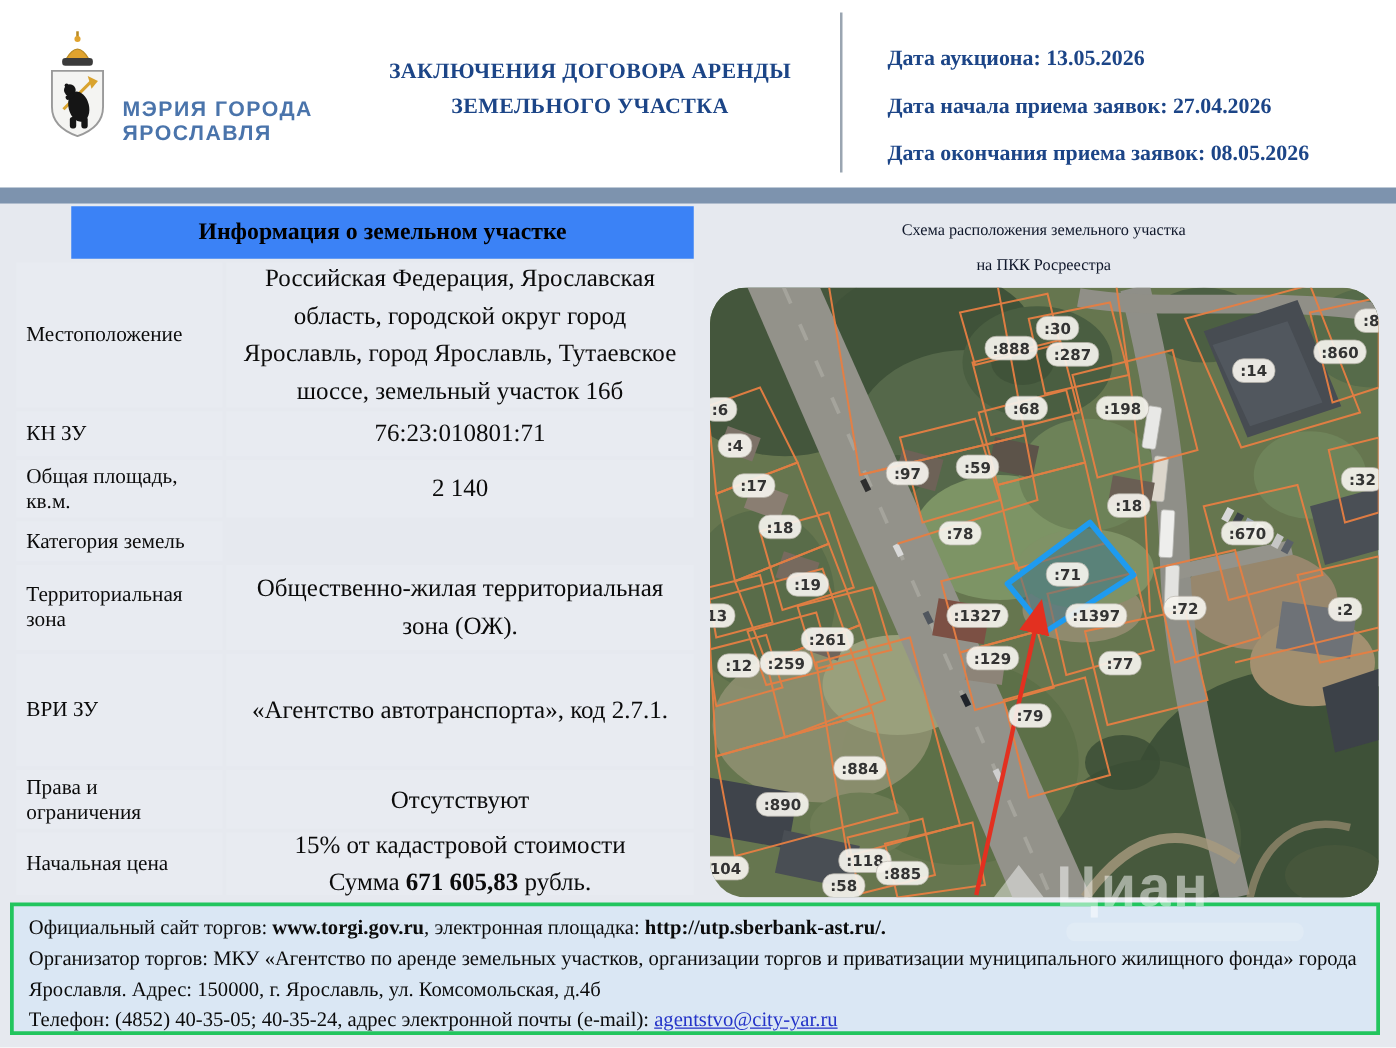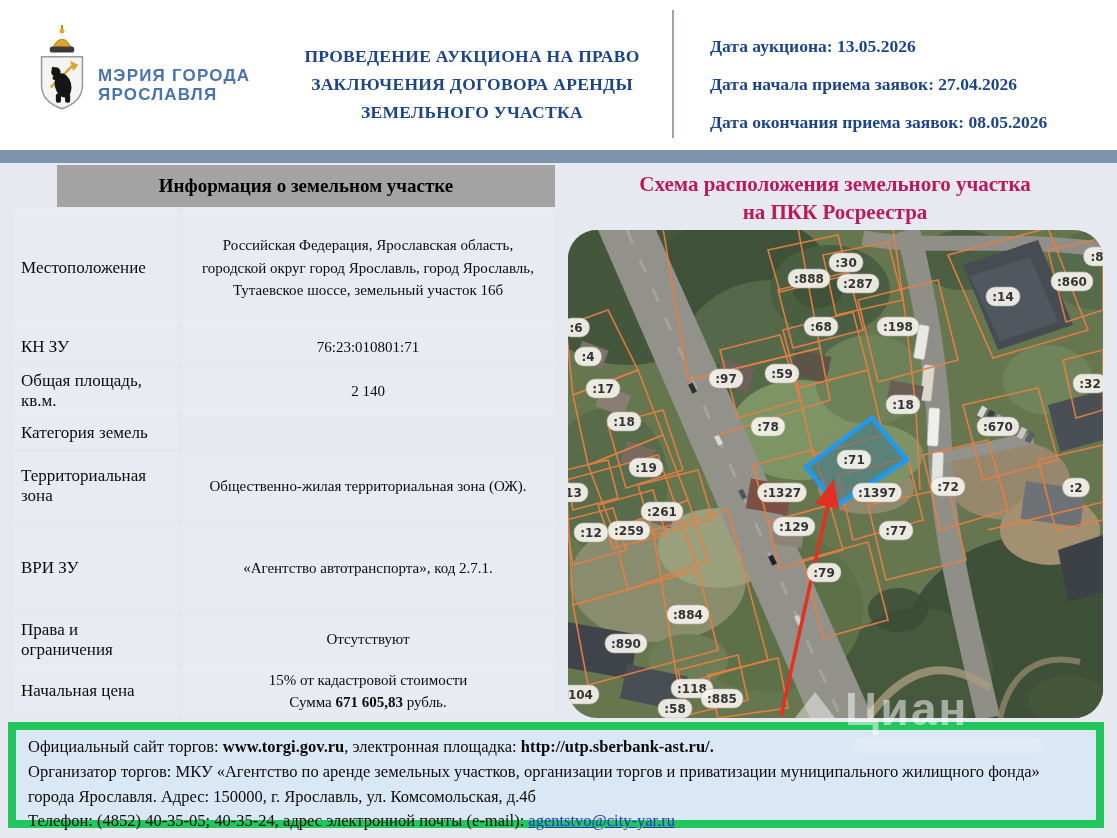--- a/index.html
+++ b/index.html
@@ -1,65 +1,65 @@
 <!DOCTYPE html>
 <html><head>
 <meta charset="utf-8">
 <style>
   html,body{margin:0;padding:0;}
   body{width:1117px;height:838px;background:#fff;font-family:"Liberation Serif",serif;}
   #page{position:relative;width:1117px;height:838px;overflow:hidden;background:#fff;}
 
   
   .header{position:absolute;left:0;top:0;width:1117px;height:150px;background:#fff;}
-  .logo{position:absolute;left:36px;top:24px;display:flex;align-items:center;}
+  .logo{position:absolute;left:36px;top:24px;display:flex;align-items:flex-end;}
   .logo-text{margin-left:10px;margin-top:30px;font-family:"Liberation Sans",sans-serif;
     font-weight:700;font-size:17px;line-height:19px;letter-spacing:1.2px;color:#4a74ab;}
   .main-title{position:absolute;left:272px;top:42px;width:400px;text-align:center;
     color:#1c4587;font-weight:700;font-size:17.5px;line-height:28px;letter-spacing:.3px;}
   .hdr-divider{position:absolute;left:672px;top:10px;width:2px;height:128px;background:#9aa5b1;}
   .dates{position:absolute;left:710px;top:36px;color:#1c4587;font-weight:700;font-size:17.5px;}
   .dates div{margin-bottom:17px;}
 
   
   .band{position:absolute;left:0;top:150px;width:1117px;height:13px;background:#7d93ae;}
   .content-bg{position:absolute;left:0;top:163px;width:1117px;height:675px;background:#e6e9ef;}
 
   
   .info-table{position:absolute;left:13px;top:165px;width:542px;}
-  .tbl-header{height:42px;background:#a3a3a3;color:#000;font-weight:700;font-size:19px;
+  .tbl-header{height:42px;background:#3b82f6;color:#000;font-weight:700;font-size:19px;
     display:flex;align-items:center;justify-content:center;margin-bottom:3px;margin-left:44px;}
   .row{display:flex;margin-bottom:3px;}
   .lbl{width:165px;background:#e8ebf1;padding:2px 4px 2px 8px;box-sizing:border-box;
     display:flex;align-items:center;font-size:17px;color:#0b0b0b;}
   .val{flex:1;margin-left:3px;background:#e8ebf1;display:flex;flex-direction:column;
-    align-items:center;justify-content:center;text-align:center;font-size:15px;color:#0b0b0b;
+    align-items:center;justify-content:center;text-align:center;font-size:20px;color:#0b0b0b;
     padding:2px 12px;box-sizing:border-box;line-height:1.5;}
   .h-r1{height:116px}.h-r2{height:36px}.h-r3{height:46px}.h-r4{height:32px}
   .h-r5{height:68px}.h-r6{height:90px}.h-r7{height:47px}.h-r8{height:50px}
 
   
   .map-title{position:absolute;left:565px;top:170px;width:540px;text-align:center;
-    color:#be185d;font-weight:700;font-size:21px;line-height:28px;}
+    color:#0f172a;font-weight:400;font-size:13px;line-height:28px;}
   .map-box{position:absolute;left:568px;top:230px;width:535px;height:488px;overflow:hidden;border-radius:29px;}
   .chip{fill:#f6f4ee;opacity:.92;stroke:#b8b4ab;stroke-width:.6;}
   .chiptext{font:600 12px "DejaVu Sans",sans-serif;fill:#333;text-anchor:middle;}
 
   
   .watermark{position:absolute;left:795px;top:682px;pointer-events:none;z-index:5;
     font-family:"Liberation Sans",sans-serif;color:rgba(255,255,255,.5);}
   .wm-main{display:flex;align-items:center;font-weight:700;font-size:46px;letter-spacing:2px;}
   .wm-roof{width:0;height:0;border-left:20px solid transparent;border-right:20px solid transparent;
     border-bottom:26px solid rgba(255,255,255,.45);margin-right:10px;margin-top:-8px;}
   .wm-sub{width:190px;height:15px;border-radius:7px;background:rgba(255,255,255,.16);
     margin:2px 0 0 58px;}
 
   
   .footer{position:absolute;left:8px;top:722px;width:1096px;height:106px;box-sizing:border-box;
-    border:8px solid #22c55e;background:#dae7f4;padding:5px 12px;font-size:16.5px;line-height:1.5;
+    border:3px solid #22c55e;background:#dae7f4;padding:5px 12px;font-size:16.5px;line-height:1.5;
     color:#0b0b0b;}
   .footer b{font-weight:700;}
   .email{color:#2433c8;text-decoration:underline;cursor:pointer;}
 </style>
 </head>
 <body>
 
 <div id="page">
 
   <div class="header">
@@ -83,21 +83,20 @@
         <rect x="28" y="68" width="5" height="9" rx="2" fill="#151515"></rect>
         <rect x="15" y="52" width="7" height="4" rx="2" fill="#151515" transform="rotate(-30 15 52)"></rect>
       </svg>
       <div class="logo-text">
         <div>МЭРИЯ ГОРОДА</div>
         <div>ЯРОСЛАВЛЯ</div>
       </div>
     </div>
 
     <div class="main-title">
-      <div>ПРОВЕДЕНИЕ АУКЦИОНА НА ПРАВО</div>
       <div>ЗАКЛЮЧЕНИЯ ДОГОВОРА АРЕНДЫ</div>
       <div>ЗЕМЕЛЬНОГО УЧАСТКА</div>
     </div>
 
     <div class="hdr-divider"></div>
 
     <div class="dates">
       <div>Дата аукциона: 13.05.2026</div>
       <div>Дата начала приема заявок: 27.04.2026</div>
       <div>Дата окончания приема заявок: 08.05.2026</div>

